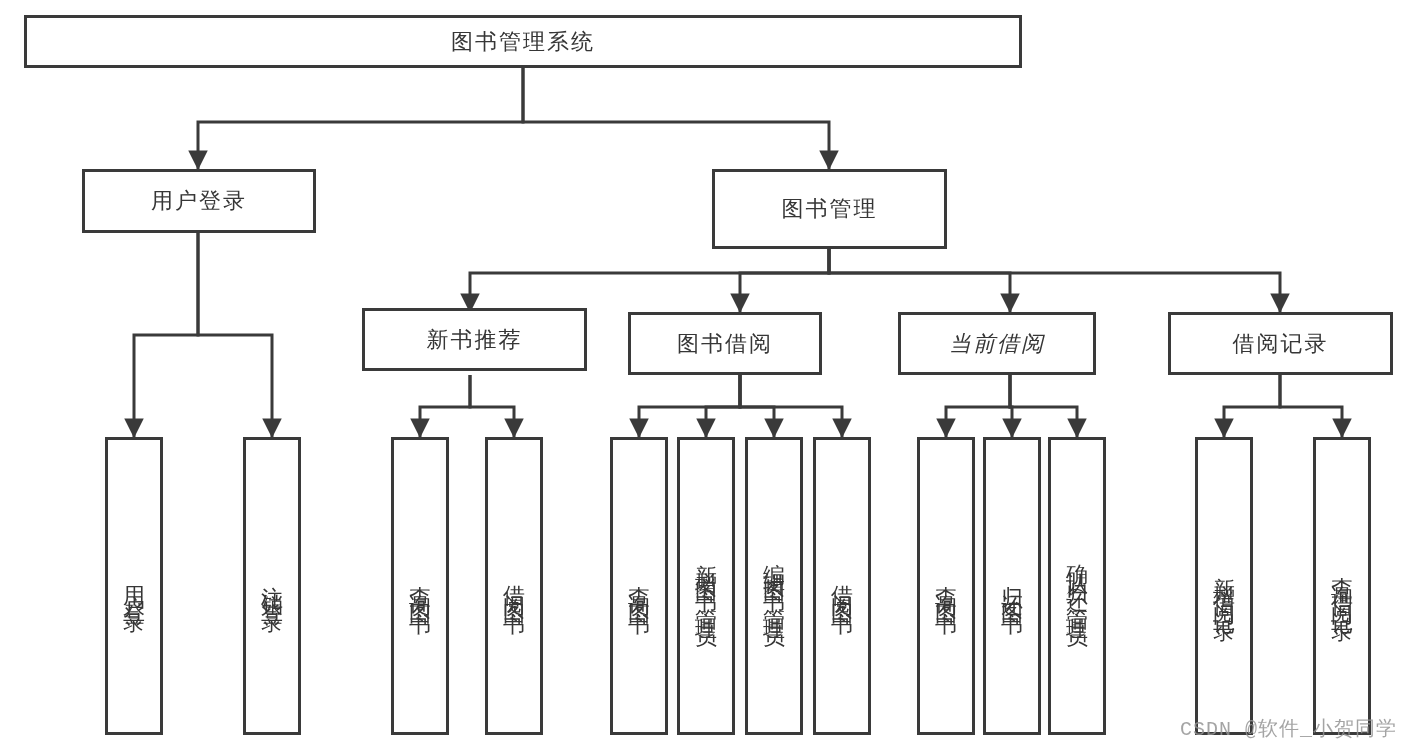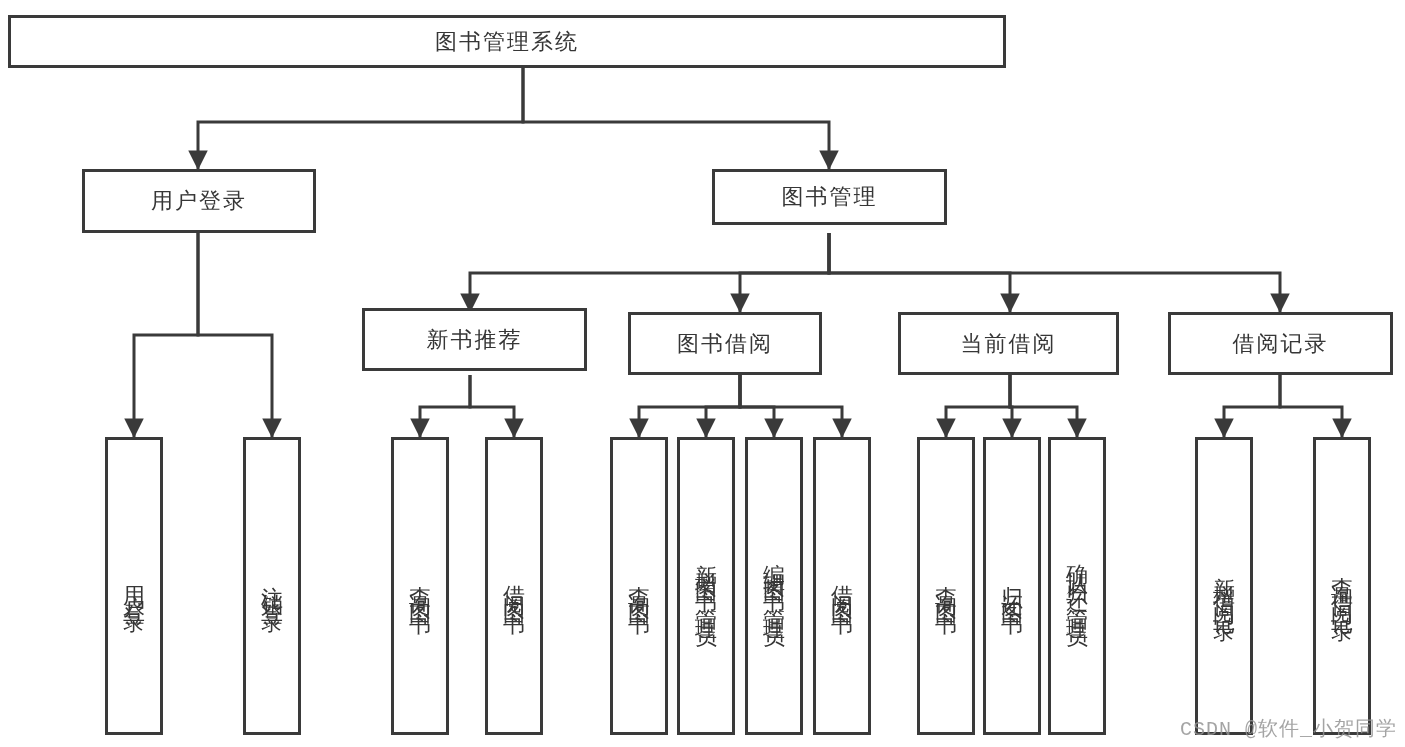--- a/index.html
+++ b/index.html
@@ -34,26 +34,26 @@
     white-space: nowrap;
   }
   .box .vlabel {
     writing-mode: vertical-rl;
     font-size: 22px;
     letter-spacing: 9px;
     line-height: 1;
     white-space: nowrap;
   }
   
-  .n-root          { left: 8px;  top: 15px;  width: 998px; height: 53px; }
+  .n-root          { left: 24px;  top: 15px;  width: 998px; height: 53px; }
   .n-user-login    { left: 82px;  top: 169px; width: 234px; height: 64px; }
-  .n-book-mgmt     { left: 712px; top: 169px; width: 235px; height: 56px; }
+  .n-book-mgmt     { left: 712px; top: 169px; width: 235px; height: 80px; }
   .n-new-book-rec  { left: 362px; top: 308px; width: 225px; height: 63px; }
   .n-book-borrow   { left: 628px; top: 312px; width: 194px; height: 63px; }
-  .n-cur-borrow    { left: 898px; top: 312px; width: 221px; height: 63px; }
+  .n-cur-borrow    { left: 898px; top: 312px; width: 198px; height: 63px; font-style: italic; }
   .n-borrow-rec    { left: 1168px;top: 312px; width: 225px; height: 63px; }
   .leaf            { top: 437px; width: 58px; height: 298px; }
   .l-a1 { left: 105px; }  .l-a2 { left: 243px; }
   .l-b1 { left: 391px; }  .l-b2 { left: 485px; }
   .l-c1 { left: 610px; }  .l-c2 { left: 677px; }  .l-c3 { left: 745px; }  .l-c4 { left: 813px; }
   .l-d1 { left: 917px; }  .l-d2 { left: 983px; }  .l-d3 { left: 1048px; }
   .l-e1 { left: 1195px; } .l-e2 { left: 1313px; }
   #watermark {
     position: absolute;
     right: 8px;

